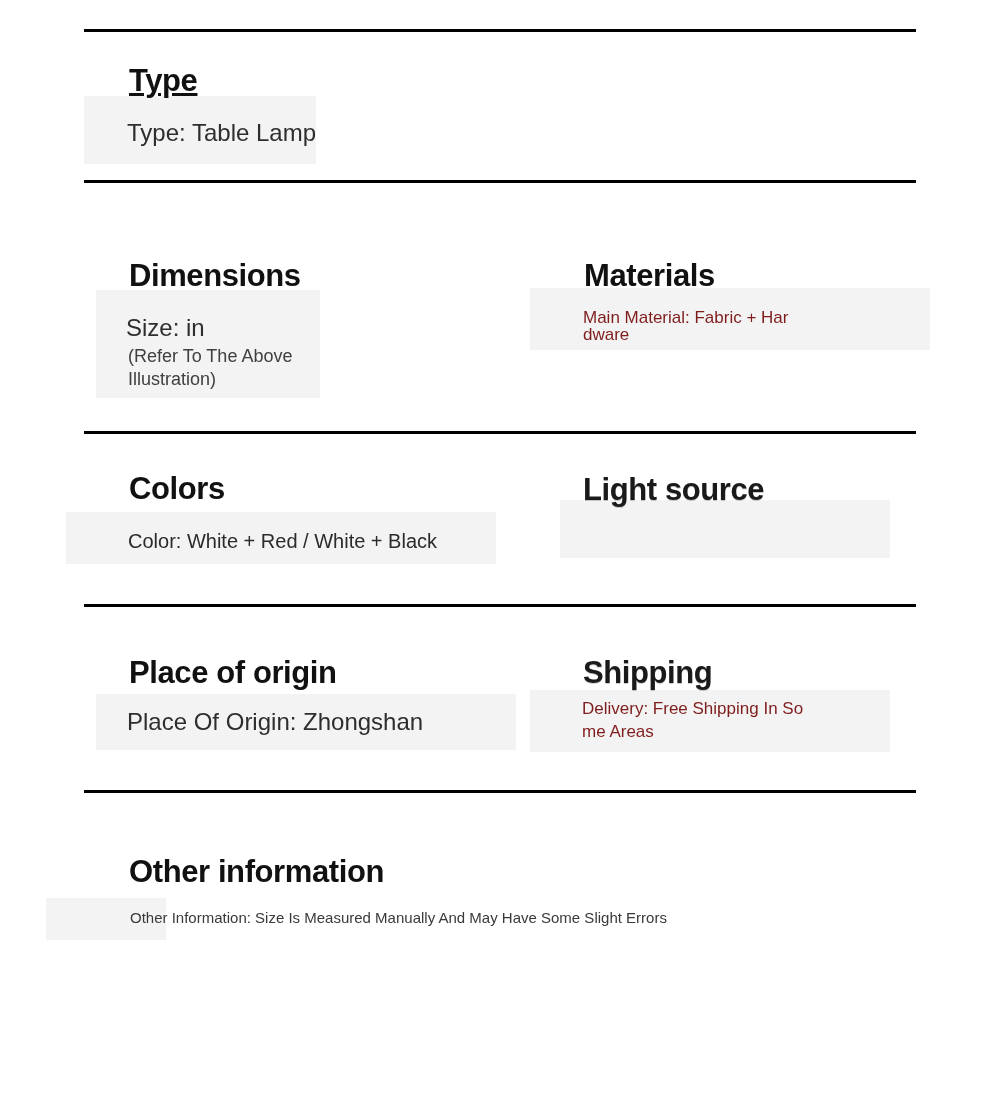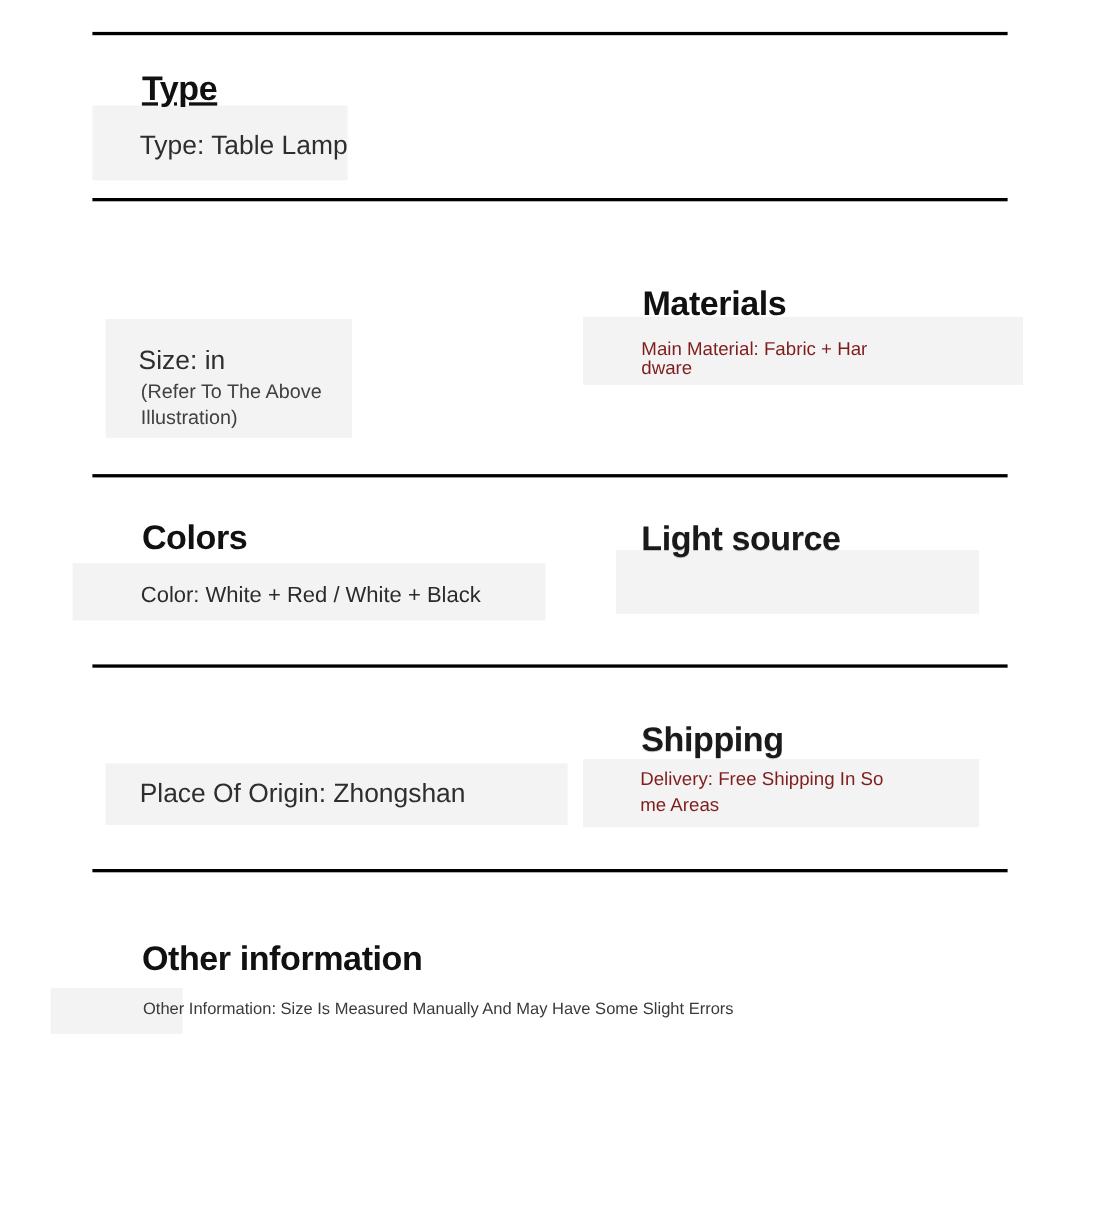--- a/index.html
+++ b/index.html
@@ -105,33 +105,35 @@
   <div class="wash" style="left:530px; top:288px; width:400px; height:62px;"></div>
   <div class="wash" style="left:66px;  top:512px; width:430px; height:52px;"></div>
   <div class="wash" style="left:560px; top:500px; width:330px; height:58px;"></div>
   <div class="wash" style="left:96px;  top:694px; width:420px; height:56px;"></div>
   <div class="wash" style="left:530px; top:690px; width:360px; height:62px;"></div>
   <div class="wash" style="left:46px;  top:898px; width:120px; height:42px;"></div>
 
   <div class="blk h" style="left:129px; top:64px;text-decoration:underline;">Type</div>
   <div class="blk b-lg" style="left:127px; top:118px;">Type: Table Lamp</div>
 
+  <div class="blk h" style="left:129px; top:259px;">Dimensions</div>
   <div class="blk b-lg" style="left:126px; top:313px;">Size: in</div>
   <div class="blk sub" style="left:128px; top:345px;">(Refer To The Above</div>
   <div class="blk sub" style="left:128px; top:368px;"> Illustration)</div>
 
   <div class="blk h" style="left:584px; top:259px;">Materials</div>
   <div class="blk b-sm" style="left:583px; top:307px;">Main Material: Fabric + Har</div>
   <div class="blk b-sm" style="left:583px; top:324px;">dware</div>
 
   <div class="blk h" style="left:129px; top:472px;">Colors</div>
   <div class="blk b-md" style="left:128px; top:528px;">Color: White + Red / White + Black</div>
 
   <div class="blk h blur" style="left:583px; top:473px;">Light source</div>
 
+  <div class="blk h" style="left:129px; top:656px;">Place of origin</div>
   <div class="blk b-lg" style="left:127px; top:707px;">Place Of Origin: Zhongshan</div>
 
   <div class="blk h blur" style="left:583px; top:656px;">Shipping</div>
   <div class="blk b-sm" style="left:582px; top:698px;">Delivery: Free Shipping In So</div>
   <div class="blk b-sm" style="left:582px; top:721px;">me Areas</div>
 
   <div class="blk h" style="left:129px; top:855px;">Other information</div>
   <div class="blk b-xs" style="left:130px; top:908px;">Other Information: Size Is Measured Manually And May Have Some Slight Errors</div>
 
 </div>

